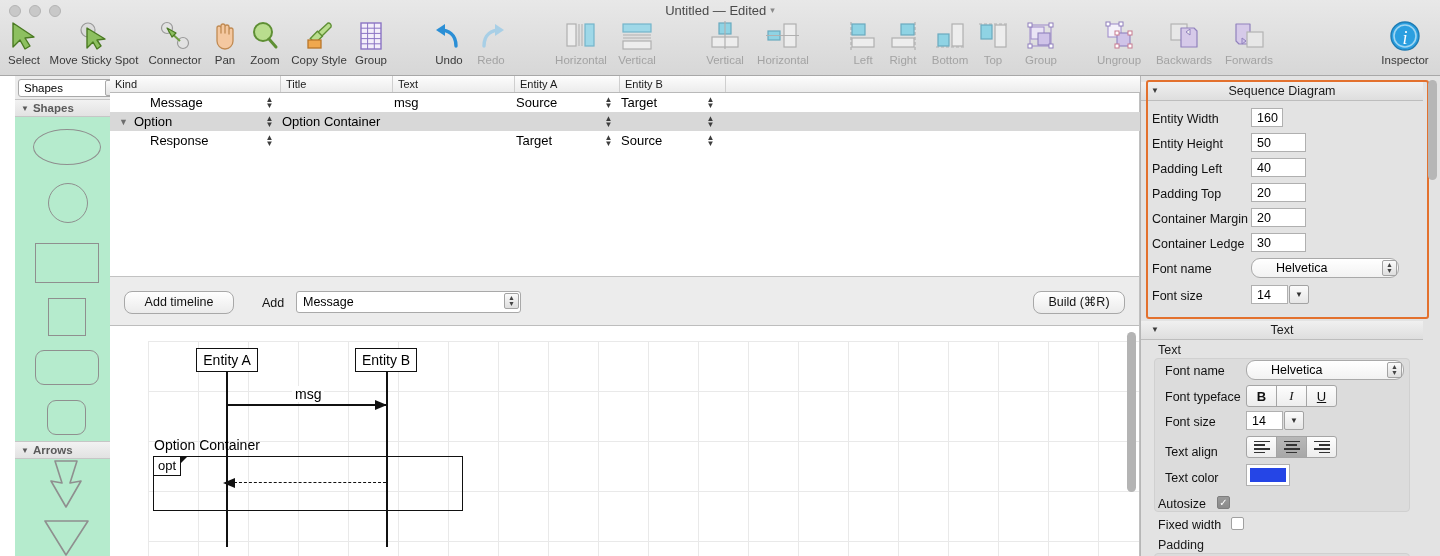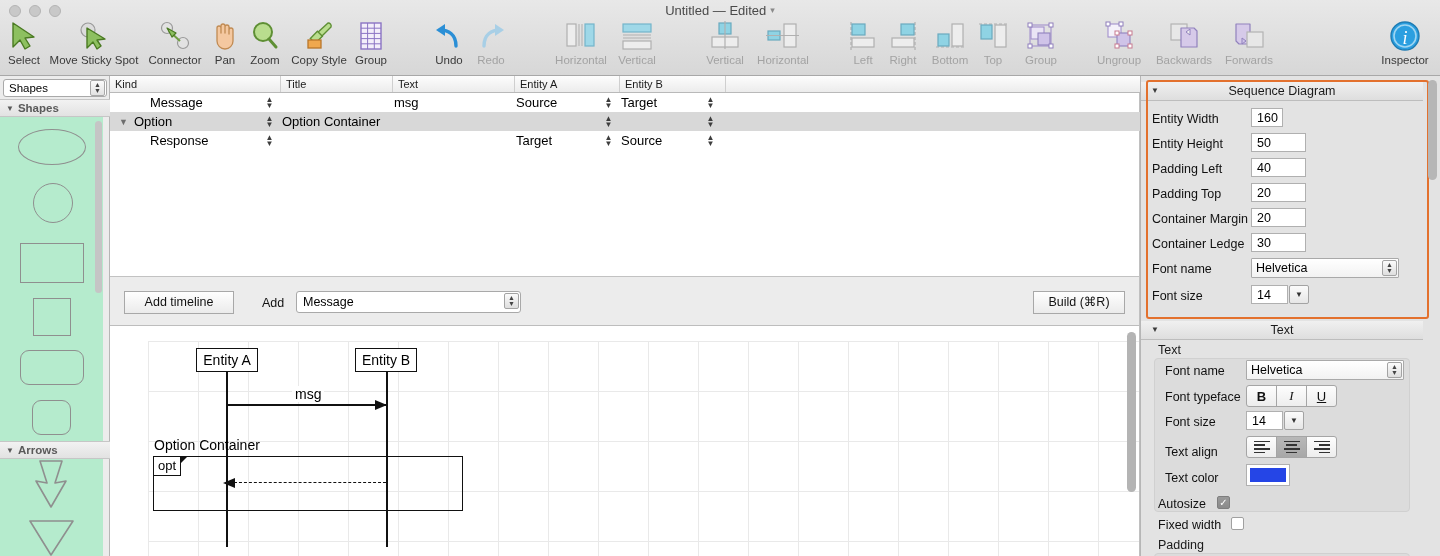--- a/index.html
+++ b/index.html
@@ -31,21 +31,21 @@
   .tb-item {
     position: absolute; top: 0; text-align: center;
     display: flex; flex-direction: column; align-items: center; justify-content: flex-start;
   }
   .tb-ico { height: 36px; display: flex; align-items: center; justify-content: center; }
   .tb-lbl { font-size: 11.5px; color: #3a3a3a; line-height: 13px; white-space: nowrap; }
   .tb-item.dim .tb-lbl { color: #a3a3a3; }
 
   
   .palette {
-    position: absolute; left: 0; top: 76px; width: 110px; height: 480px;
+    position: absolute; left: 15px; top: 76px; width: 110px; height: 480px;
     background: #ececec; border-right: 1px solid #b6b6b6; padding-left: 12px;
   }
   .pal-select {
     position: absolute; left: 3px; top: 3px; width: 104px; height: 18px;
     background: #fff; border: 1px solid #a9a9a9; border-radius: 3px;
     font-size: 11.5px; color: #000; padding-left: 5px; line-height: 17px;
   }
   .pal-select .stepper {
     position: absolute; right: 1px; top: 0px; width: 15px; height: 16px;
     background: linear-gradient(to bottom,#fbfbfb,#e2e2e2);
@@ -97,21 +97,21 @@
   .disc { position: absolute; font-size: 9px; color: #6e6e6e; }
 
   
   .midbar {
     position: absolute; left: 110px; top: 276px; width: 1030px; height: 50px;
     background: #ececec; border-top: 1px solid #c2c2c2; border-bottom: 1px solid #bdbdbd;
     border-right: 1px solid #c0c0c0;
   }
   .btn {
     position: absolute; background: linear-gradient(to bottom,#fefefe,#ebebeb);
-    border: 1px solid #a8a8a8; border-radius: 0;
+    border: 1px solid #a8a8a8; border-radius: 8px;
     font-size: 12.5px; color: #111; text-align: center;
   }
   .combo {
     position: absolute; background: #fff; border: 1px solid #a9a9a9; border-radius: 3px;
     font-size: 12.5px; color: #000; padding-left: 6px;
   }
   .combo .stepper {
     position: absolute; right: 1px; top: 1px; width: 15px; height: 16px;
     background: linear-gradient(to bottom,#fbfbfb,#dedede);
     border: 1px solid #a3a3a3; border-radius: 2px;
@@ -183,22 +183,22 @@
     position: absolute; left: 5px; border: 2px solid #e3712e; border-radius: 3px;
     pointer-events: none;
   }
   .ifield {
     position: absolute; background: #fff; border: 1px solid #b0b0b0;
     font-size: 12.5px; color: #000; padding-left: 5px; height: 19px; line-height: 18px;
   }
   .ilabel { position: absolute; font-size: 12.5px; color: #111; white-space: nowrap; }
   .ipopup {
     position: absolute; background: linear-gradient(to bottom,#ffffff,#f2f2f2);
-    border: 1px solid #a9a9a9; border-radius: 1px; height: 20px;
-    font-size: 12.5px; color: #000; line-height: 19px; padding-left: 4px;
+    border: 1px solid #a9a9a9; border-radius: 9px; height: 20px;
+    font-size: 12.5px; color: #000; line-height: 19px; padding-left: 24px;
   }
   .ipopup .stepper {
     position: absolute; right: 1px; top: 1px; width: 15px; height: 16px;
     background: linear-gradient(to bottom,#fbfbfb,#dedede);
     border: 1px solid #a3a3a3; border-radius: 2px;
     display: flex; flex-direction: column; align-items: center; justify-content: center;
     font-size: 7px; color: #444; line-height: 6px;
   }
   .idrop {
     position: absolute; background: linear-gradient(to bottom,#fbfbfb,#e6e6e6);

